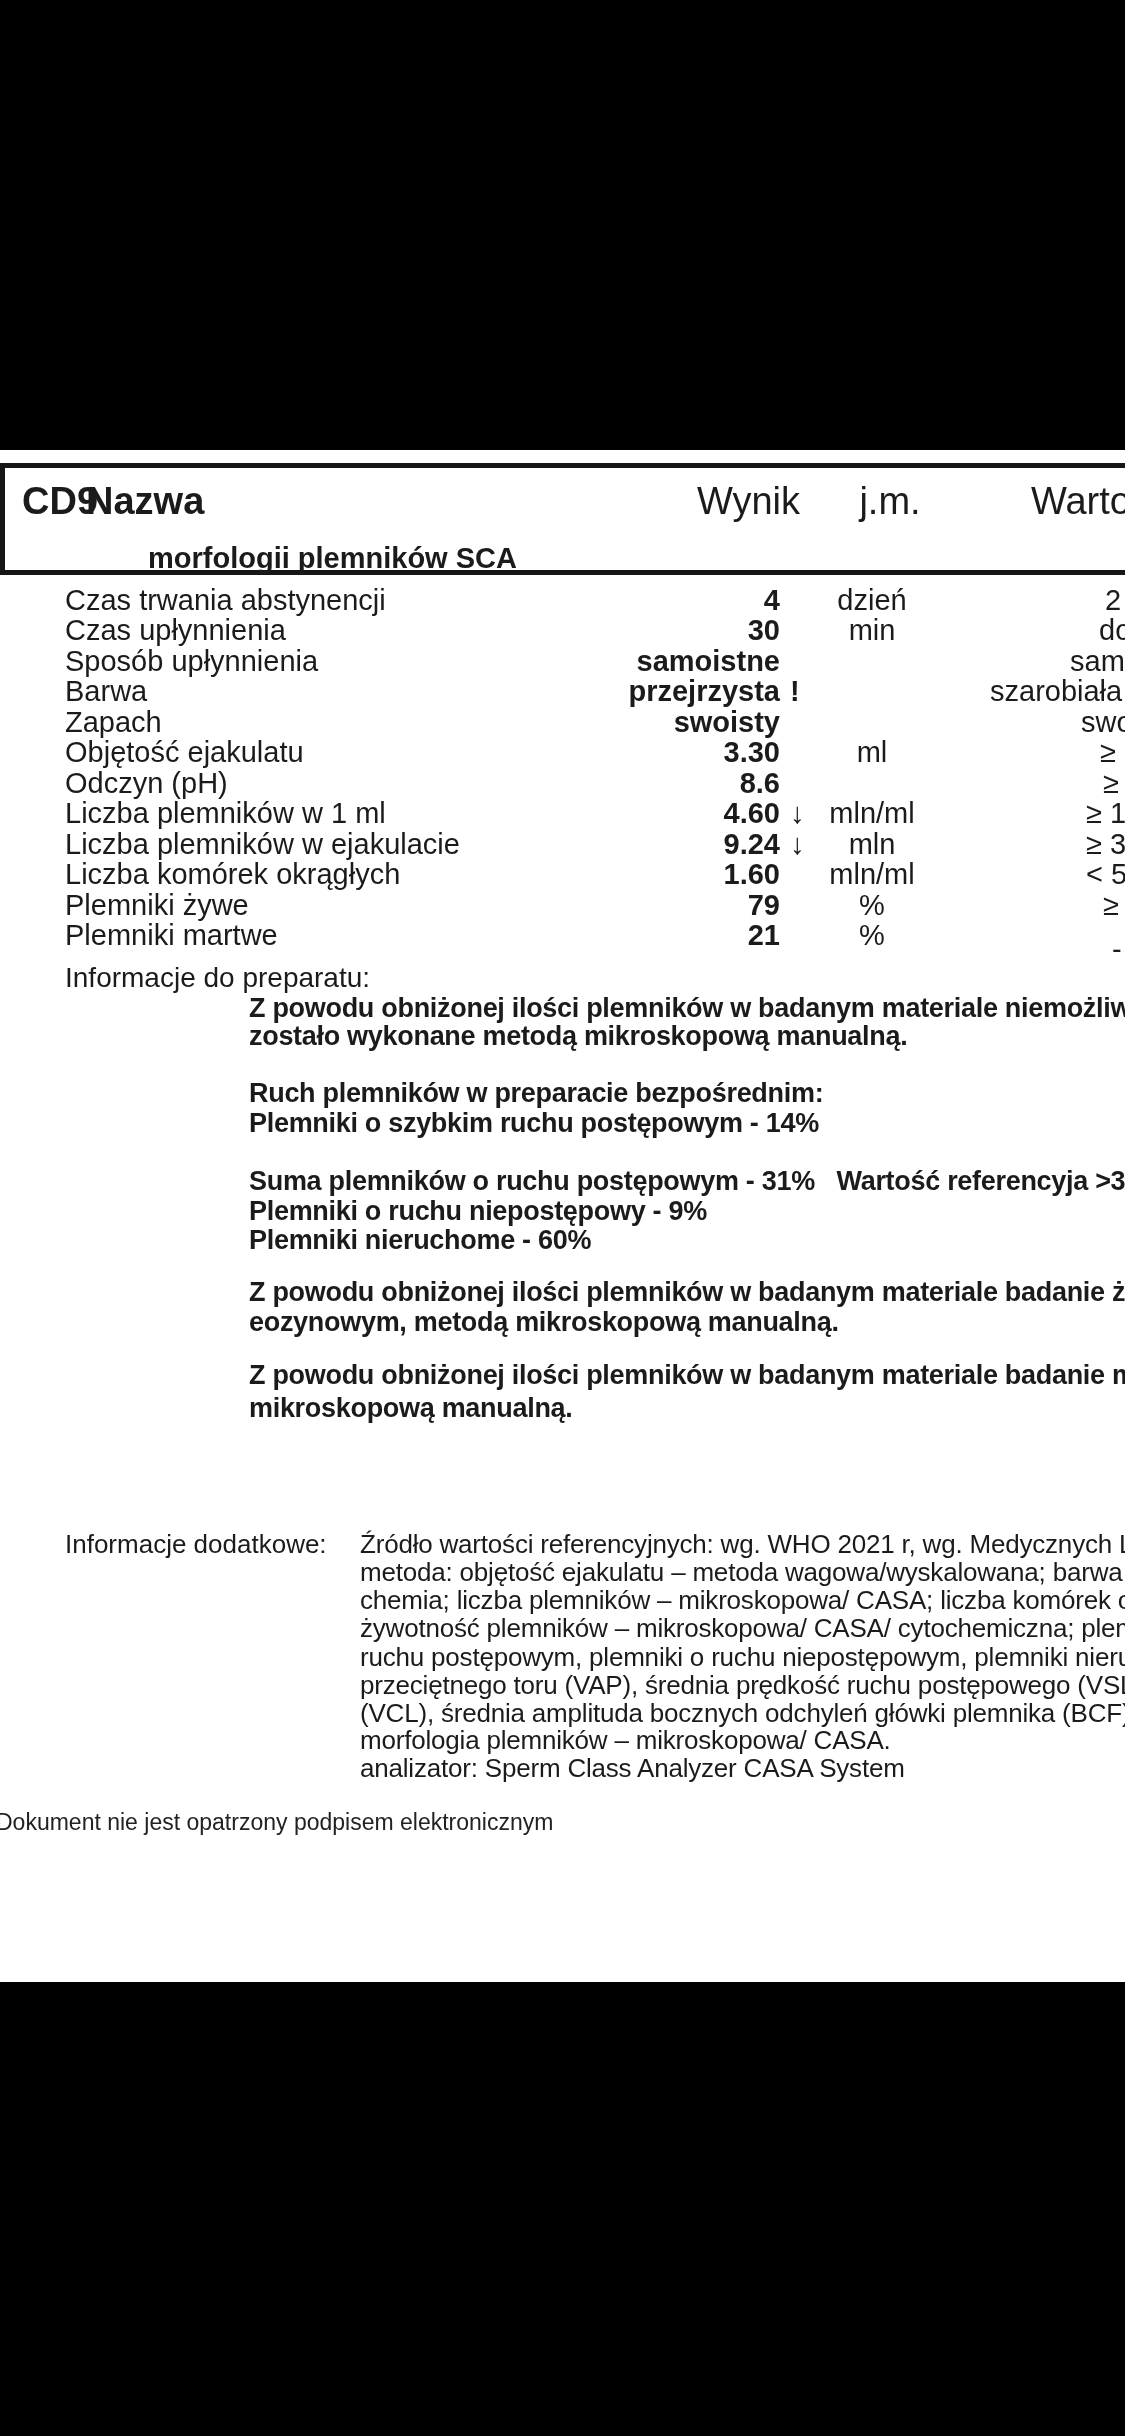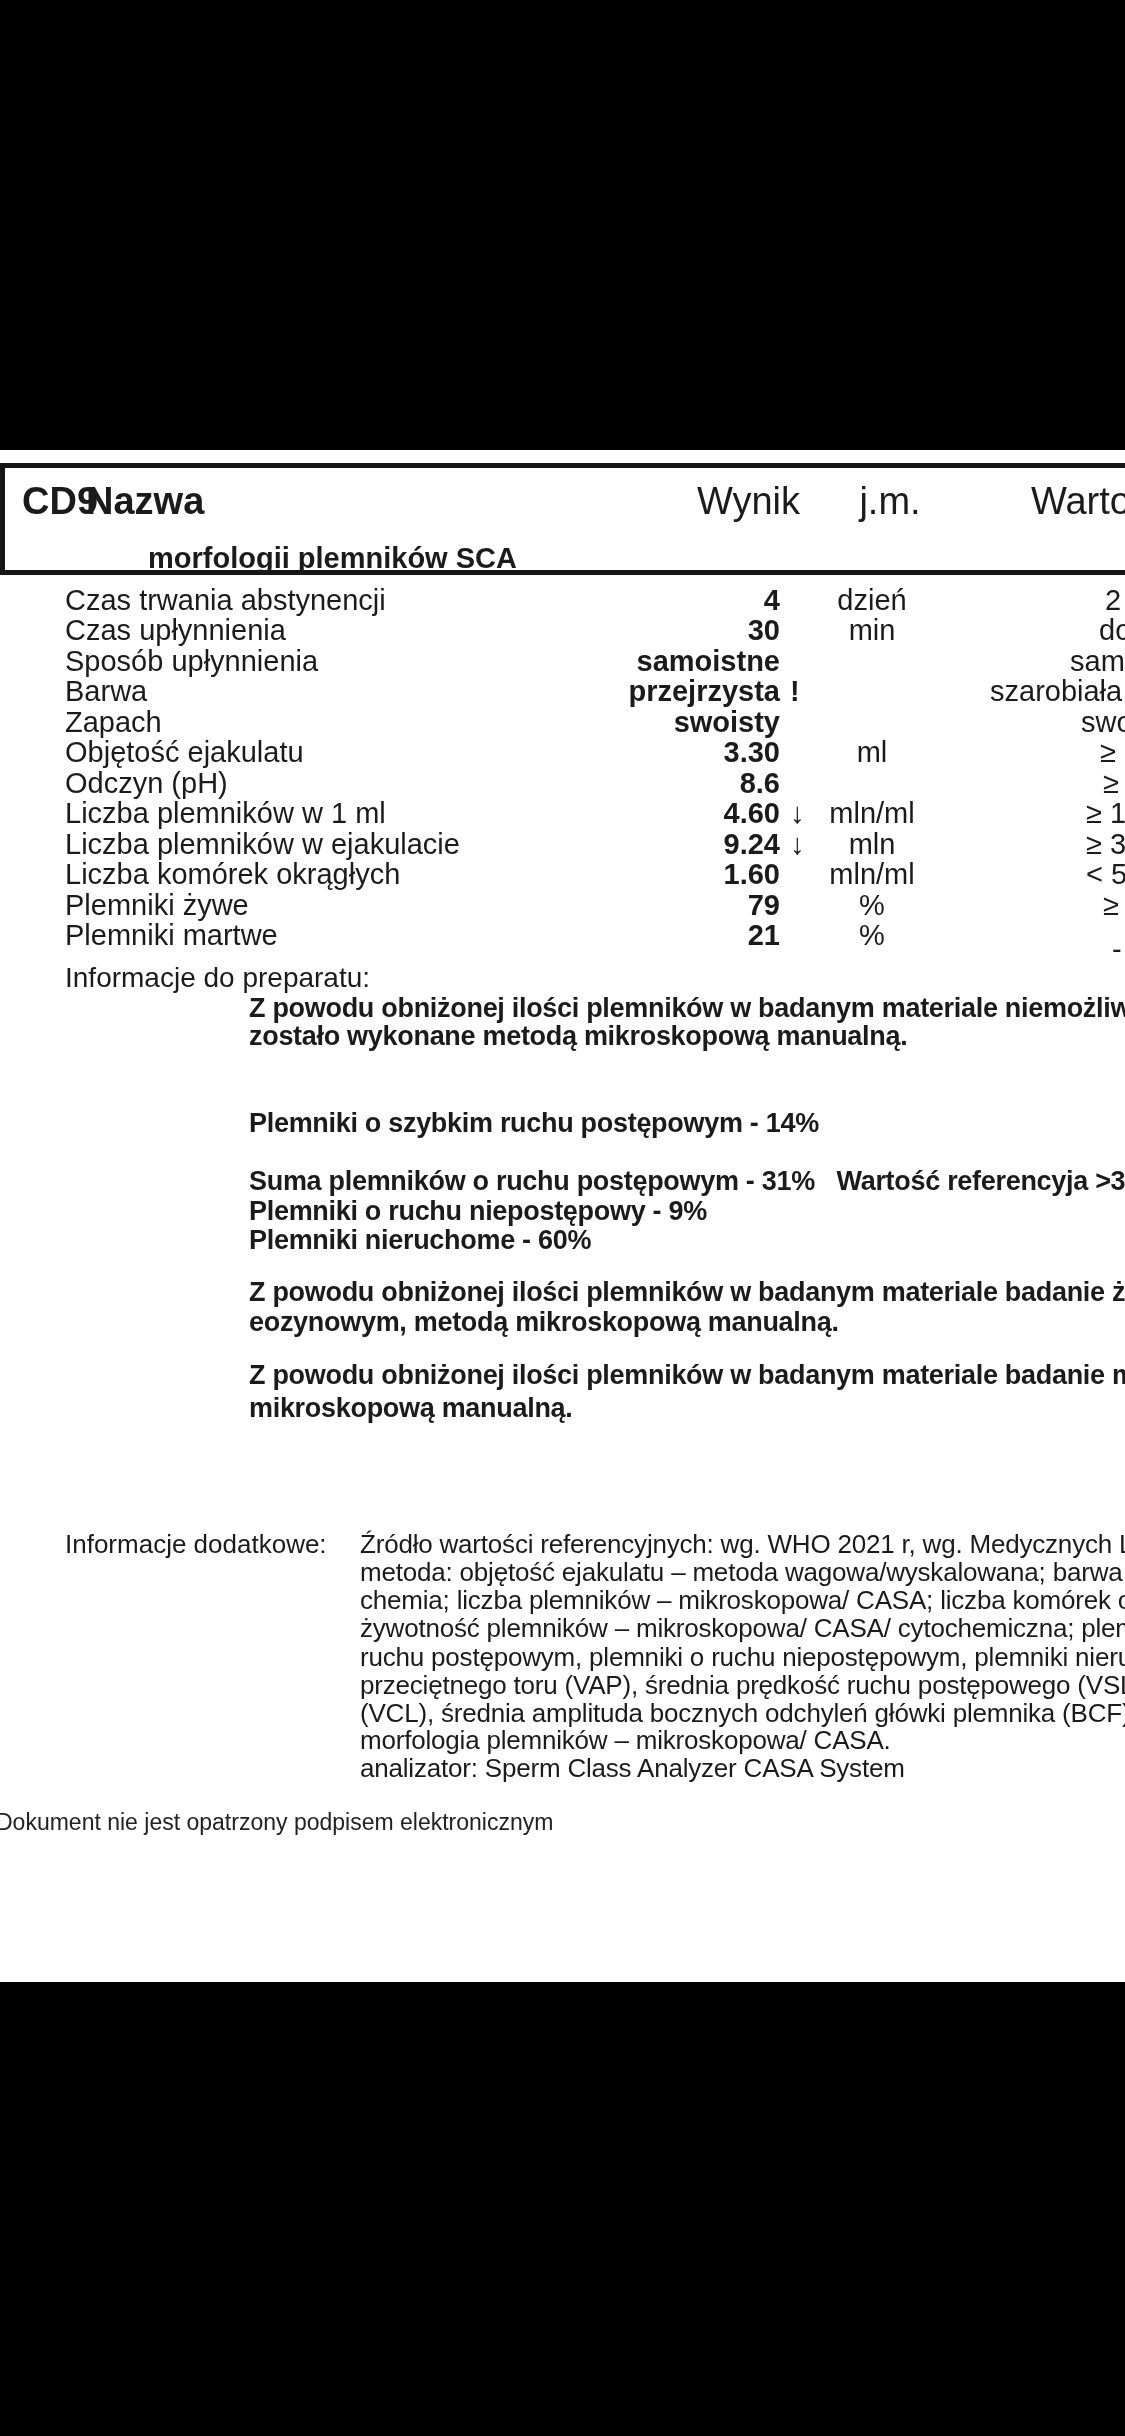--- a/index.html
+++ b/index.html
@@ -130,20 +130,21 @@
       <span class="tl">Plemniki martwe</span>
       <span class="tv">21</span>
       <span class="tu">%</span>
       <span class="trf" style="left:1112px;top:14px">-</span>
     </div>
 
     <div class="sec-label" style="top:513px">Informacje do preparatu:</div>
     <div class="cm" style="top:543px">Z powodu obniżonej ilości plemników w badanym materiale niemożliwe by</div>
     <div class="cm" style="top:571px">zostało wykonane metodą mikroskopową manualną.</div>
 
+    <div class="cm" style="top:628px">Ruch plemników w preparacie bezpośrednim:</div>
     <div class="cm" style="top:658px">Plemniki o szybkim ruchu postępowym - 14%</div>
     <div class="cm" style="top:716px">Suma plemników o ruchu postępowym - 31%   Wartość referencyja &gt;30%</div>
     <div class="cm" style="top:746px">Plemniki o ruchu niepostępowy - 9%</div>
     <div class="cm" style="top:775px">Plemniki nieruchome - 60%</div>
 
     <div class="cm" style="top:827px">Z powodu obniżonej ilości plemników w badanym materiale badanie żywot</div>
     <div class="cm" style="top:857px">eozynowym, metodą mikroskopową manualną.</div>
 
     <div class="cm" style="top:910px">Z powodu obniżonej ilości plemników w badanym materiale badanie morfo</div>
     <div class="cm" style="top:943px">mikroskopową manualną.</div>

